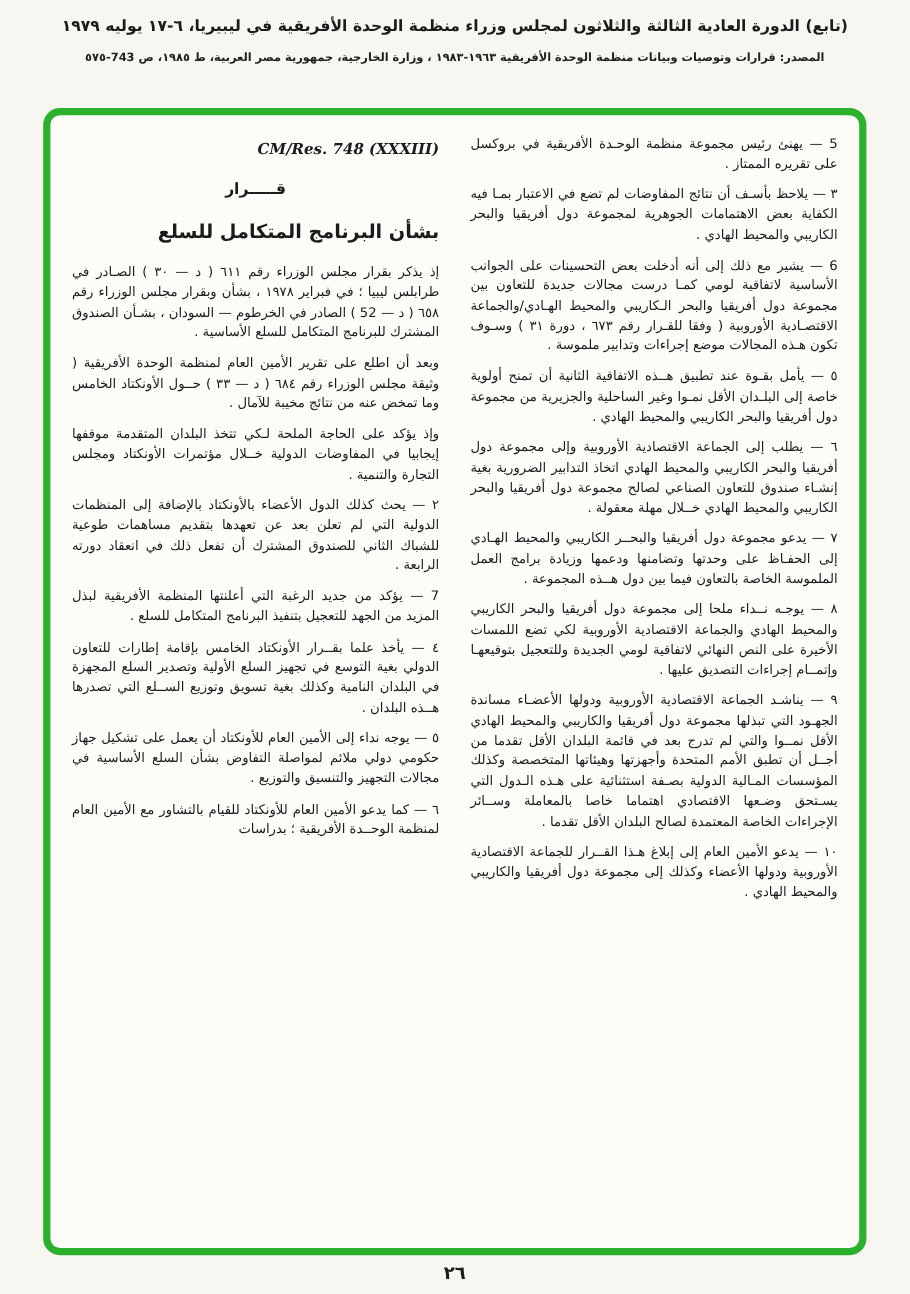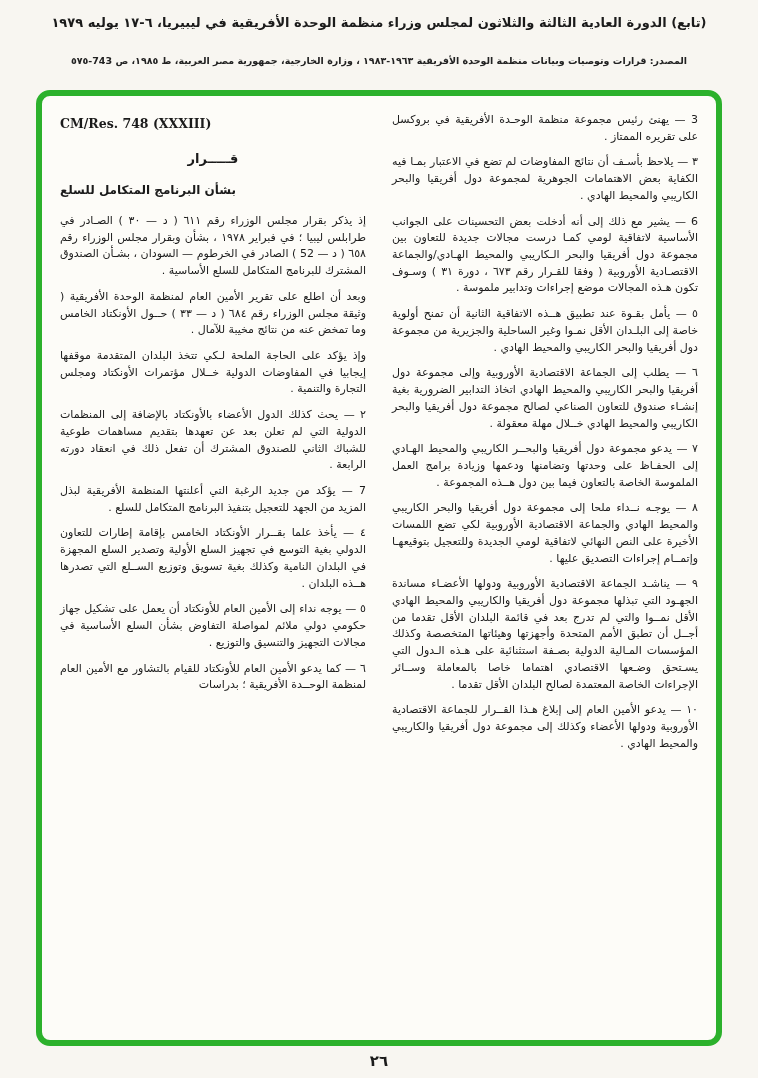--- a/index.html
+++ b/index.html
@@ -13,21 +13,21 @@
   }
   .page { position:absolute; inset:0; }
 
   
   .page-header {
     position:absolute; top:14px; left:0; right:0;
     text-align:center; direction:rtl;
   }
   .header-line1 {
     font-size:13px; font-weight:700; letter-spacing:0;
-    margin:0 18px 22px 18px; line-height:1.4;
+    margin:0 18px 10px 18px; line-height:1.4;
   }
   .header-line2 {
     font-size:9.5px; font-weight:700; color:#222;
     margin:0 24px; line-height:1.4;
   }
 
   
   .frame {
     position:absolute;
     left:36px; top:90px;
@@ -46,32 +46,33 @@
   }
   .col {
     flex:1; min-width:0;
     font-size:11px; line-height:1.52;
     text-align:justify;
   }
   .para { margin:0 0 9px 0; }
 
   
   .doc-ref {
-    direction:ltr; text-align:left;
+    direction:ltr; text-align:right;
     font-family:"DejaVu Serif", serif;
     font-weight:600; font-size:12.5px;
     margin:2px 0 16px 0;
+    font-style:italic;
   }
   .res-title {
     text-align:center; font-weight:700;
     font-size:13px; margin:0 0 12px 0;
   }
   .res-subtitle {
-    text-align:left; font-weight:700;
-    font-size:12px; margin:0 0 14px 0;
+    text-align:right; font-weight:700;
+    font-size:16px; margin:0 0 14px 0;
   }
 
   
   .page-number {
     position:absolute; bottom:8px; left:0; right:0;
     text-align:center; font-weight:700; font-size:15px;
   }
 </style>
 </head>
 <body>
@@ -80,21 +81,21 @@
 
   <div class="page-header">
     <div class="header-line1">(تابع) الدورة العادية الثالثة والثلاثون لمجلس وزراء منظمة الوحدة الأفريقية في ليبيريا، ٦-١٧ يوليه ١٩٧٩</div>
     <div class="header-line2">المصدر: قرارات وتوصيات وبيانات منظمة الوحدة الأفريقية ١٩٦٣-١٩٨٣ ، وزارة الخارجية، جمهورية مصر العربية، ط ١٩٨٥، ص 743-٥٧٥</div>
   </div>
 
   <div class="frame">
     <div class="columns">
 
       <div class="col">
-        <p class="para">3 — يهنئ رئيس مجموعة منظمة الوحـدة الأفريقية في بروكسل على تقريره الممتاز .</p>
+        <p class="para">5 — يهنئ رئيس مجموعة منظمة الوحـدة الأفريقية في بروكسل على تقريره الممتاز .</p>
         <p class="para">٣ — يلاحظ بأسـف أن نتائج المفاوضات لم تضع في الاعتبار بمـا فيه الكفاية بعض الاهتمامات الجوهرية لمجموعة دول أفريقيا والبحر الكاريبي والمحيط الهادي .</p>
         <p class="para">6 — يشير مع ذلك إلى أنه أدخلت بعض التحسينات على الجوانب الأساسية لاتفاقية لومي كمـا درست مجالات جديدة للتعاون بين مجموعة دول أفريقيا والبحر الـكاريبي والمحيط الهـادي/والجماعة الاقتصـادية الأوروبية ( وفقا للقـرار رقم ٦٧٣ ، دورة ٣١ ) وسـوف تكون هـذه المجالات موضع إجراءات وتدابير ملموسة .</p>
         <p class="para">٥ — يأمل بقـوة عند تطبيق هــذه الاتفاقية الثانية أن تمنح أولوية خاصة إلى البلـدان الأقل نمـوا وغير الساحلية والجزيرية من مجموعة دول أفريقيا والبحر الكاريبي والمحيط الهادي .</p>
         <p class="para">٦ — يطلب إلى الجماعة الاقتصادية الأوروبية وإلى مجموعة دول أفريقيا والبحر الكاريبي والمحيط الهادي اتخاذ التدابير الضرورية بغية إنشـاء صندوق للتعاون الصناعي لصالح مجموعة دول أفريقيا والبحر الكاريبي والمحيط الهادي خــلال مهلة معقولة .</p>
         <p class="para">٧ — يدعو مجموعة دول أفريقيا والبحــر الكاريبي والمحيط الهـادي إلى الحفـاظ على وحدتها وتضامنها ودعمها وزيادة برامج العمل الملموسة الخاصة بالتعاون فيما بين دول هــذه المجموعة .</p>
         <p class="para">٨ — يوجـه نــداء ملحا إلى مجموعة دول أفريقيا والبحر الكاريبي والمحيط الهادي والجماعة الاقتصادية الأوروبية لكي تضع اللمسات الأخيرة على النص النهائي لاتفاقية لومي الجديدة وللتعجيل بتوقيعهـا وإتمــام إجراءات التصديق عليها .</p>
         <p class="para">٩ — يناشـد الجماعة الاقتصادية الأوروبية ودولها الأعضـاء مساندة الجهـود التي تبذلها مجموعة دول أفريقيا والكاريبي والمحيط الهادي الأقل نمــوا والتي لم تدرج بعد في قائمة البلدان الأقل تقدما من أجــل أن تطبق الأمم المتحدة وأجهزتها وهيئاتها المتخصصة وكذلك المؤسسات المـالية الدولية بصـفة استثنائية على هـذه الـدول التي يسـتحق وضـعها الاقتصادي اهتماما خاصا بالمعاملة وســائر الإجراءات الخاصة المعتمدة لصالح البلدان الأقل تقدما .</p>
         <p class="para">١٠ — يدعو الأمين العام إلى إبلاغ هـذا القــرار للجماعة الاقتصادية الأوروبية ودولها الأعضاء وكذلك إلى مجموعة دول أفريقيا والكاريبي والمحيط الهادي .</p>
       </div>
 

